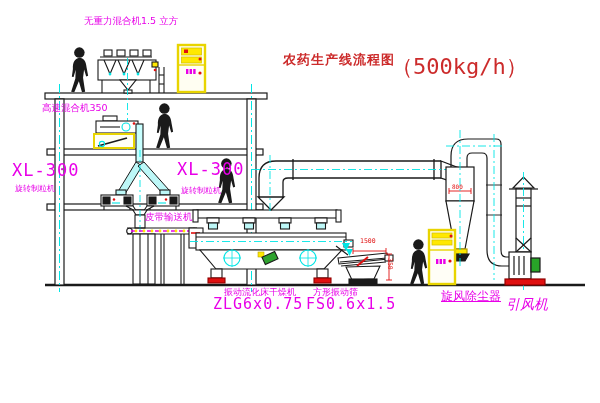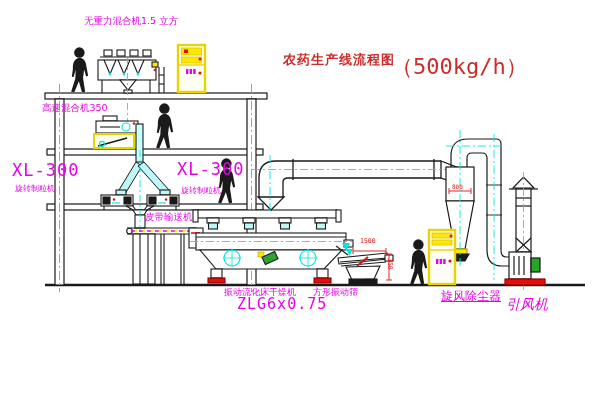--- a/index.html
+++ b/index.html
@@ -276,23 +276,24 @@
 
   <div class="lbl big mono" style="left:12px;top:162px;">XL-300</div>
   <div class="lbl small" style="left:15px;top:185px;">旋转制粒机</div>
 
   <div class="lbl big mono" style="left:177px;top:161px;">XL-300</div>
   <div class="lbl small" style="left:181px;top:187px;">旋转制粒机</div>
 
   <div class="lbl mid" style="left:137px;top:212px;margin-left:8px;">皮带输送机</div>
 
   <div class="lbl small" style="left:224px;top:288px;font-size:9px;">振动流化床干燥机</div>
-  <div class="lbl model mono" style="left:213px;top:297px;margin-left:24px;">ZLG6x0.75</div>
+  <div class="lbl model mono" style="left:213px;top:297px;">ZLG6x0.75</div>
 
   <div class="lbl small" style="left:313px;top:288px;font-size:9px;">方形振动筛</div>
+  <div class="lbl model mono" style="left:306px;top:297px;">FS0.6x1.5</div>
 
   <div class="lbl mid" style="left:441px;top:290px;font-size:12px;text-decoration:underline;">旋风除尘器</div>
   <div class="lbl mid" style="left:506px;top:297px;font-size:14px;font-style:italic;">引风机</div>
 
   <div class="dim" style="position:absolute;left:360px;top:237px;">1500</div>
   <div class="dim rot90" style="position:absolute;left:394px;top:258px;">350</div>
   <div class="dim" style="position:absolute;left:452px;top:183px;font-size:6px;">800</div>
 
 </div>
 

